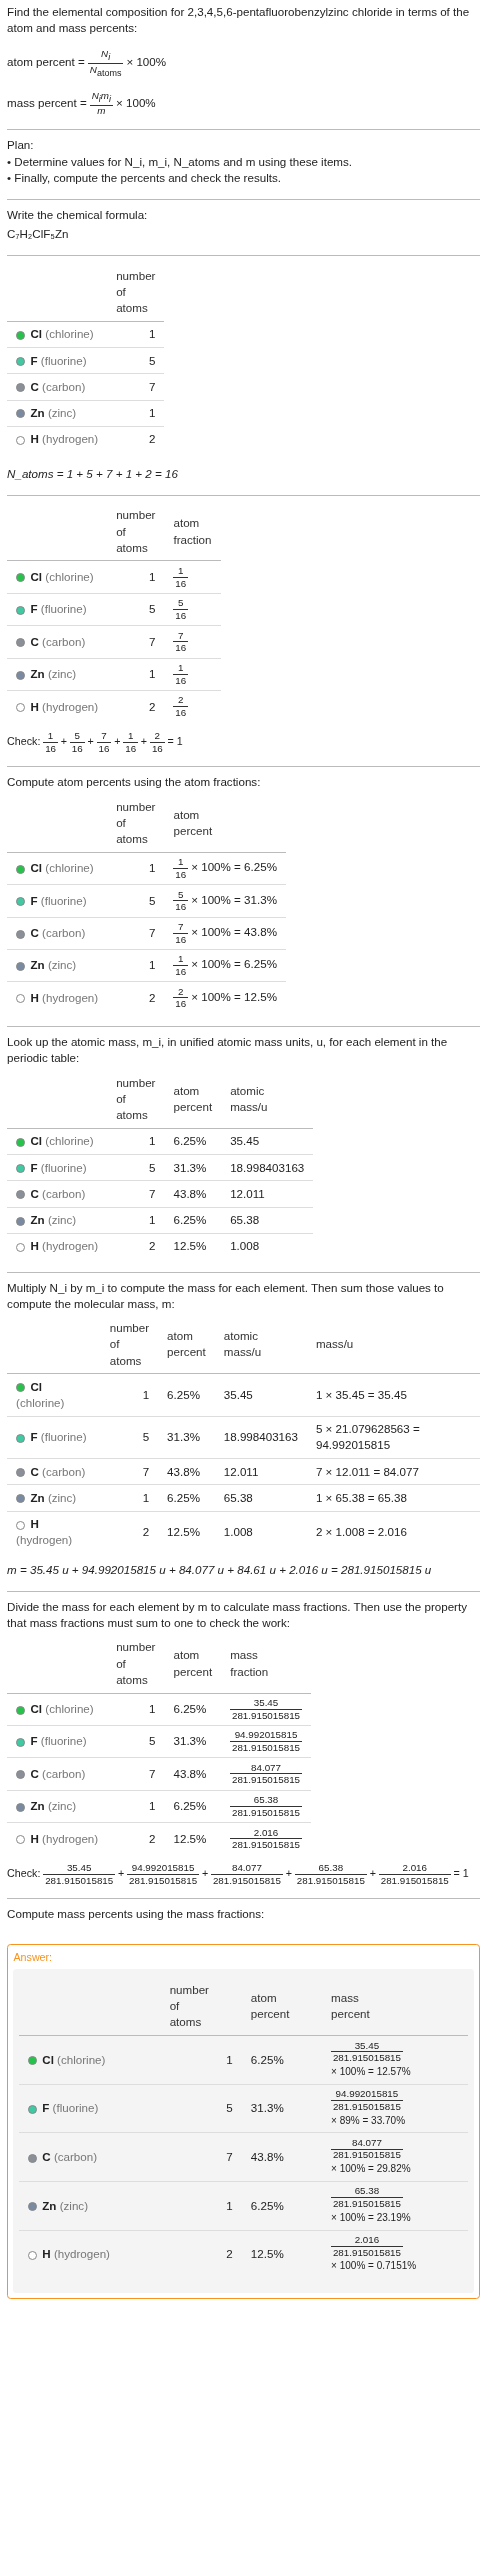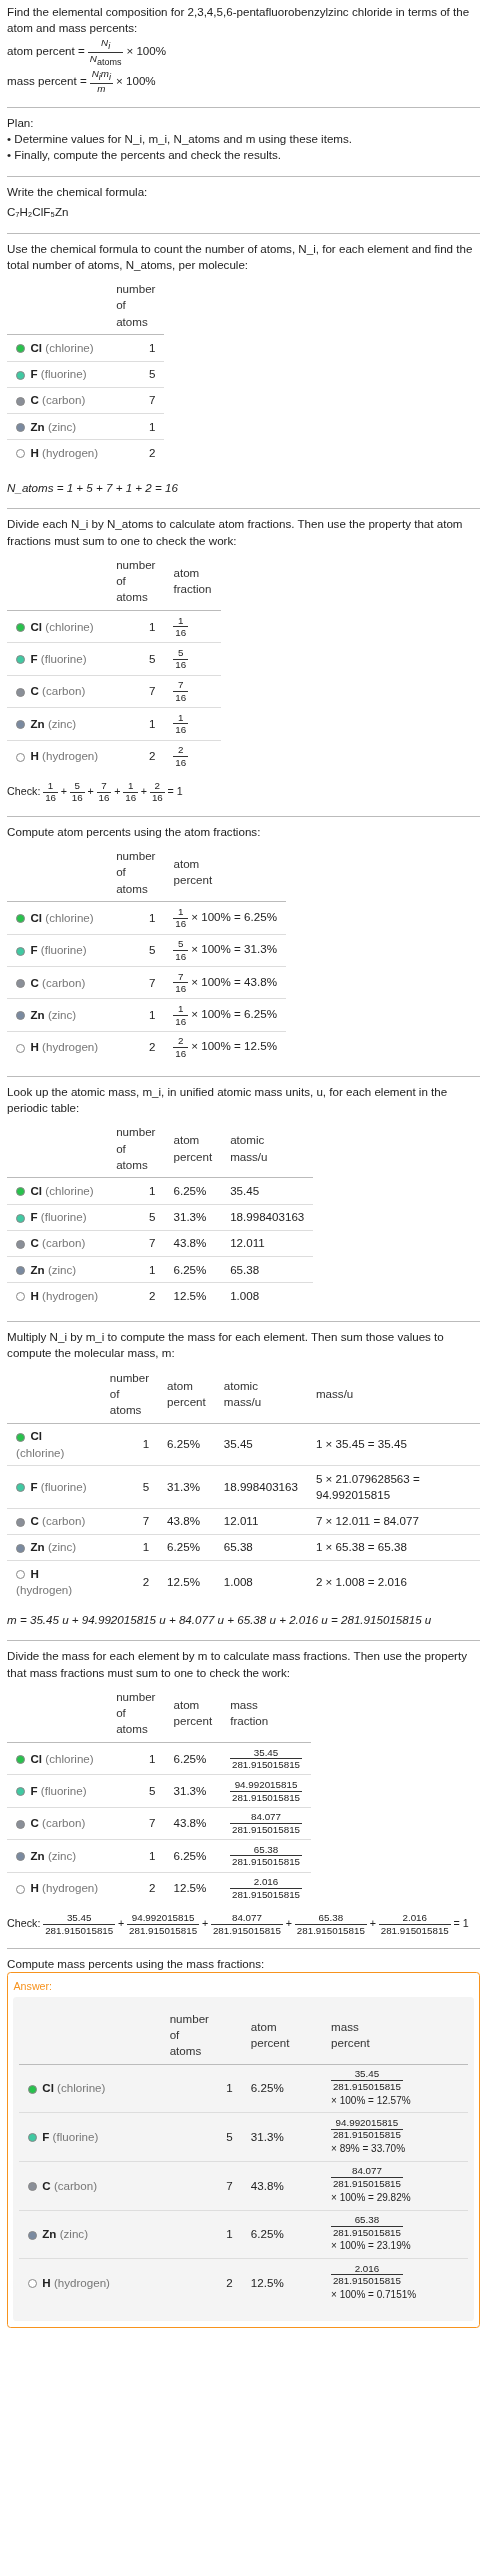--- a/index.html
+++ b/index.html
@@ -6,21 +6,21 @@
   body {
     font-family: -apple-system, BlinkMacSystemFont, "Segoe UI", Arial, sans-serif;
     font-size: 11.6px;
     color: #222;
     background: #fff;
     width: 487px;
     padding: 3.6px 7.1px;
     line-height: 1.4;
   }
   .section { margin-bottom: 12.5px; }
-  .formula-line { margin: 2px 0; font-size: 11.6px; }
+  .formula-line { margin: 13px 0; font-size: 11.6px; }
   .hr { border-top: 0.9px solid #bbb; margin: 7.1px 0; }
   table { border-collapse: collapse; margin: 3.6px 0 9px 0; }
   th, td { padding: 4.5px 9px; font-size: 11.6px; text-align: left; vertical-align: middle; }
   th { font-weight: normal; color: #333; }
   tr { border-bottom: 0.9px solid #ddd; }
   tr.header-row { border-bottom: 0.9px solid #bbb; }
   tr.last-row { border-bottom: none; }
   td.num { text-align: right; }
   .dot { display:inline-block; width:9px; height:9px; border-radius:50%; margin-right:5.4px; vertical-align:middle; border:0.9px solid #888; }
   .dot-cl { background:#27c24c; }
@@ -65,21 +65,20 @@
 </div>
 <div class="hr"></div>
 
 <div class="section">
   <div>Write the chemical formula:</div>
   <div style="margin-top:3.6px;">C₇H₂ClF₅Zn</div>
 </div>
 <div class="hr"></div>
 
 <div class="section">
-  <div>Use the chemical formula to count the number of atoms, N_i, for each element and find the total number of atoms, N_atoms, per molecule:</div>
   <table id="tbl1">
       <tbody>
         <tr class="header-row">
           <th></th>
           <th>number<br>of<br>atoms</th>
         </tr>
         <tr class="">
           <td><span class="dot dot-cl"></span><b>Cl</b> <span class="elem-name">(chlorine)</span></td>
           <td class="num">1</td>
         </tr>
@@ -99,21 +98,20 @@
           <td><span class="dot dot-h"></span><b>H</b> <span class="elem-name">(hydrogen)</span></td>
           <td class="num">2</td>
         </tr>
       </tbody>
     </table>
   <div style="margin-top:14px;font-style:italic;">N_atoms = 1 + 5 + 7 + 1 + 2 = 16</div>
 </div>
 <div class="hr"></div>
 
 <div class="section">
-  <div>Divide each N_i by N_atoms to calculate atom fractions. Then use the property that atom fractions must sum to one to check the work:</div>
   <table id="tbl2">
       <tbody>
         <tr class="header-row">
           <th></th>
           <th>number<br>of<br>atoms</th>
           <th>atom<br>fraction</th>
         </tr>
         <tr class="">
           <td><span class="dot dot-cl"></span><b>Cl</b> <span class="elem-name">(chlorine)</span></td>
           <td class="num">1</td>
@@ -277,21 +275,21 @@
         </tr>
         <tr class="last-row">
           <td><span class="dot dot-h"></span><b>H</b> <span class="elem-name">(hydrogen)</span></td>
           <td class="num">2</td>
           <td>12.5%</td>
           <td>1.008</td>
           <td>2 × 1.008 = 2.016</td>
         </tr>
       </tbody>
     </table>
-  <div style="font-style:italic;">m = 35.45 u + 94.992015815 u + 84.077 u + 65.38 u + 2.016 u = 281.915015815 u</div>
+  <div style="font-style:italic;">m = 35.45 u + 94.992015815 u + 84.077 u + 84.61 u + 2.016 u = 281.915015815 u</div>
 </div>
 <div class="hr"></div>
 
 <div class="section">
   <div>Divide the mass for each element by m to calculate mass fractions. Then use the property that mass fractions must sum to one to check the work:</div>
   <table id="tbl6">
       <tbody>
         <tr class="header-row">
           <th></th>
           <th>number<br>of<br>atoms</th>
@@ -329,21 +327,21 @@
           <td><span class="frac"><span class="num">2.016</span><span class="den">281.915015815</span></span></td>
         </tr>
       </tbody>
     </table>
   <div class="check-line" id="check2"><span>Check: </span><span class="frac"><span class="num">35.45</span><span class="den">281.915015815</span></span> + <span class="frac"><span class="num">94.992015815</span><span class="den">281.915015815</span></span> + <span class="frac"><span class="num">84.077</span><span class="den">281.915015815</span></span> + <span class="frac"><span class="num">65.38</span><span class="den">281.915015815</span></span> + <span class="frac"><span class="num">2.016</span><span class="den">281.915015815</span></span> <span>= 1</span></div>
 </div>
 <div class="hr"></div>
 
 <div class="section">
   <div>Compute mass percents using the mass fractions:</div>
-  <div class="answer-box" style="margin-top:0;">
+  <div class="answer-box" style="margin-top:21px;">
     <div class="answer-label">Answer:</div>
     <div class="answer-inner">
       <table id="tbl7">
           <tbody>
             <tr class="header-row">
               <th></th>
               <th>number<br>of<br>atoms</th>
               <th>atom<br>percent</th>
               <th>mass<br>percent</th>
             </tr>

